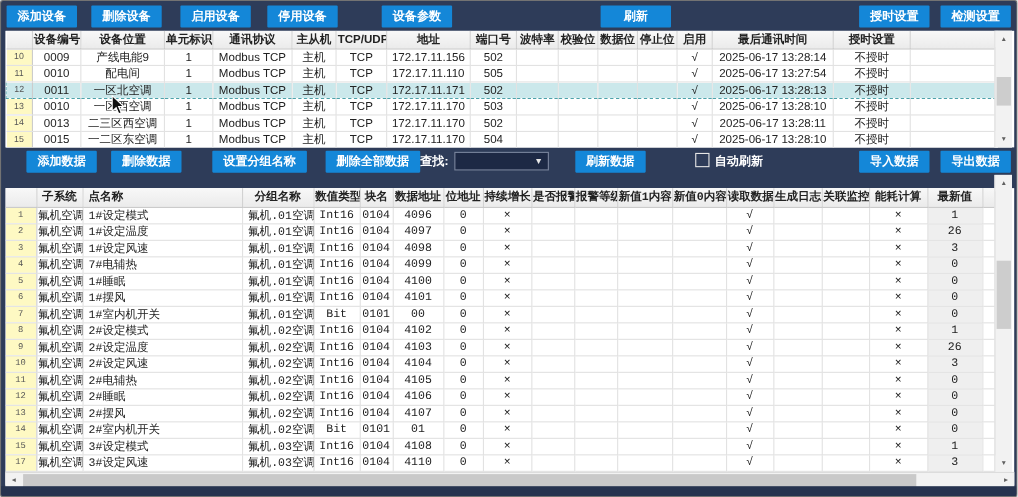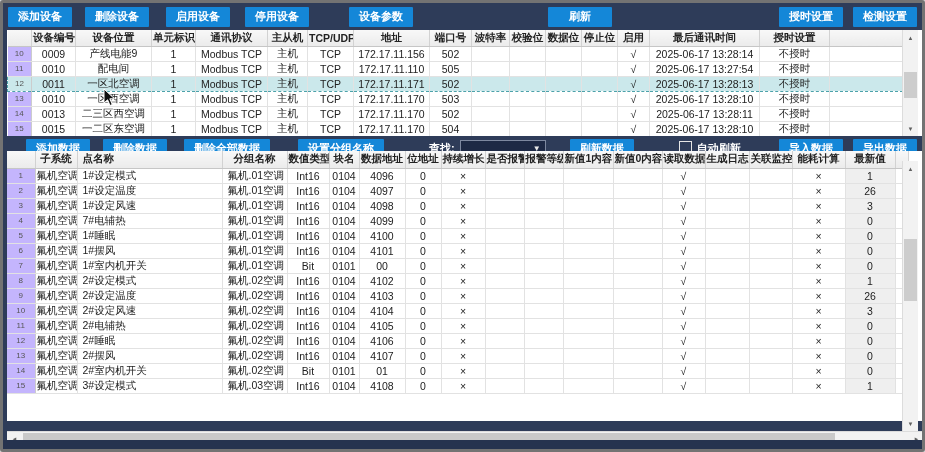--- a/index.html
+++ b/index.html
@@ -1,45 +1,45 @@
 <!DOCTYPE html>
 <html><head>
 <meta charset="utf-8">
 <style>
   html,body{margin:0;padding:0;background:#d8d8d8;font-family:"Liberation Sans","DejaVu Sans",sans-serif;}
-  .window{position:relative;width:925px;height:452px;background:#2e3c59;border:3px solid #737373;
+  .window{position:relative;width:925px;height:452px;background:#2e3c59;border:1px solid #737373;
           border-radius:3px;box-sizing:border-box;overflow:hidden;}
   
   .toolbar{position:absolute;left:0;right:0;display:flex;align-items:center;}
   .toolbar.top{top:0;height:27px;}
   .toolbar.mid{top:133px;height:25px;}
   .tbtn{height:20px;min-width:64px;padding:0 10px;background:#1487d8;color:#fff;font-size:11px;
         font-weight:bold;border:none;border-radius:1px;display:flex;align-items:center;justify-content:center;
         box-sizing:border-box;white-space:nowrap;cursor:pointer;}
   .spacer{flex:1;}
-  .find-label{color:#fff;font-size:11px;font-weight:bold;margin-left:45px;}
+  .find-label{color:#fff;font-size:11px;font-weight:bold;}
   .combo{margin-left:5px;width:86px;height:17px;background:#1d2945;border:1px solid #7d88a0;
          display:flex;align-items:center;justify-content:flex-end;box-sizing:border-box;cursor:pointer;}
   .combo .arrow{color:#e8e8e8;font-size:8px;margin-right:4px;line-height:1;}
   .chkwrap{display:flex;margin-left:45px;cursor:pointer;}
   .chkbox{width:11px;height:11px;border:1px solid #e6e6e6;background:transparent;display:inline-block;}
   .chklabel{color:#fff;font-size:11px;font-weight:bold;margin-left:5px;}
   
   .panel{position:absolute;left:4px;width:917px;background:#fff;overflow:hidden;}
   .panel.upper{top:27px;height:106px;}
-  .panel.lower{top:148px;height:270px;}
+  .panel.lower{top:170px;height:270px;font-family:Liberation Mono, monospace;}
   table{border-collapse:collapse;table-layout:fixed;background:#fff;}
   .grid-upper{width:902px;}
   .grid-lower{width:902px;}
   th,td{overflow:hidden;white-space:nowrap;text-align:center;padding:0 1px;box-sizing:border-box;}
   th{height:16px;background:linear-gradient(#f8f8f8,#ebebeb);border-right:1px solid #d2d2d2;
      border-bottom:1px solid #c6c6c6;font-weight:bold;font-size:10.5px;color:#222;}
   .grid-lower th{height:17px;}
   td{height:14px;font-size:10.5px;color:#222;border-right:1px solid #e2e2e2;border-bottom:1px solid #e2e2e2;}
-  td.rownum{background:#c4b5fd;border-right:1px solid #cccccc;color:#555;font-size:8px;}
+  td.rownum{background:#fef9c3;border-right:1px solid #cccccc;color:#555;font-size:8px;}
   th.rownum-h{background:linear-gradient(#f8f8f8,#ebebeb);}
   td.left,th.left{text-align:left;padding-left:5px;}
   td.lastval{background:#efefef;}
   tr.selected td{background:#cbe8eb;border-top:1px dashed #4da2aa;border-bottom:1px dashed #4da2aa;}
   tr.selected td:first-child{border-left:1px dashed #4da2aa;}
   tr.focused td{border-top:1px dotted #8a8a8a;border-bottom:1px dotted #8a8a8a;}
   
   .vscroll{position:absolute;width:15px;background:#f2f2f2;border-left:1px solid #dcdcdc;}
   .vscroll.up-tbl{top:27px;right:4px;height:106px;}
   .vscroll.low-tbl{top:158px;right:4px;height:270px;}
@@ -239,22 +239,22 @@
   </div>
   <div class="vscroll up-tbl">
     <div class="sarrow top">▲</div>
     <div class="sthumb" style="top:42px;height:26px"></div>
     <div class="sarrow bottom">▼</div>
   </div>
 
   <div class="toolbar mid">
     <button class="tbtn" style="margin-left:23px">添加数据</button>
     <button class="tbtn" style="margin-left:13px">删除数据</button>
+    <button class="tbtn" style="margin-left:28px">设置分组名称</button>
     <button class="tbtn" style="margin-left:17px">删除全部数据</button>
-    <button class="tbtn" style="margin-left:28px">设置分组名称</button>
     <span class="find-label">查找:</span>
     <div class="combo">
       <span></span>
       <span class="arrow">▼</span>
     </div>
     <button class="tbtn" style="margin-left:24px">刷新数据</button>
     <div class="chkwrap">
       <span class="chkbox"></span>
       <span class="chklabel">自动刷新</span>
     </div>
@@ -635,20 +635,41 @@
             <td></td>
             <td>√</td>
             <td></td>
             <td></td>
             <td>×</td>
             <td class="lastval">1</td>
             <td></td>
           </tr>
 
 
+          <tr>
+            <td class="rownum">17</td>
+            <td>氟机空调</td>
+            <td class="left">3#设定风速</td>
+            <td class="left">氟机.03空调</td>
+            <td>Int16</td>
+            <td>0104</td>
+            <td>4110</td>
+            <td>0</td>
+            <td>×</td>
+            <td></td>
+            <td></td>
+            <td></td>
+            <td></td>
+            <td>√</td>
+            <td></td>
+            <td></td>
+            <td>×</td>
+            <td class="lastval">3</td>
+            <td></td>
+          </tr>
 
         </tbody>
     </table>
   </div>
   <div class="vscroll low-tbl">
     <div class="sarrow top">▲</div>
     <div class="sthumb" style="top:78px;height:62px"></div>
     <div class="sarrow bottom">▼</div>
   </div>
   <div class="hscroll">

